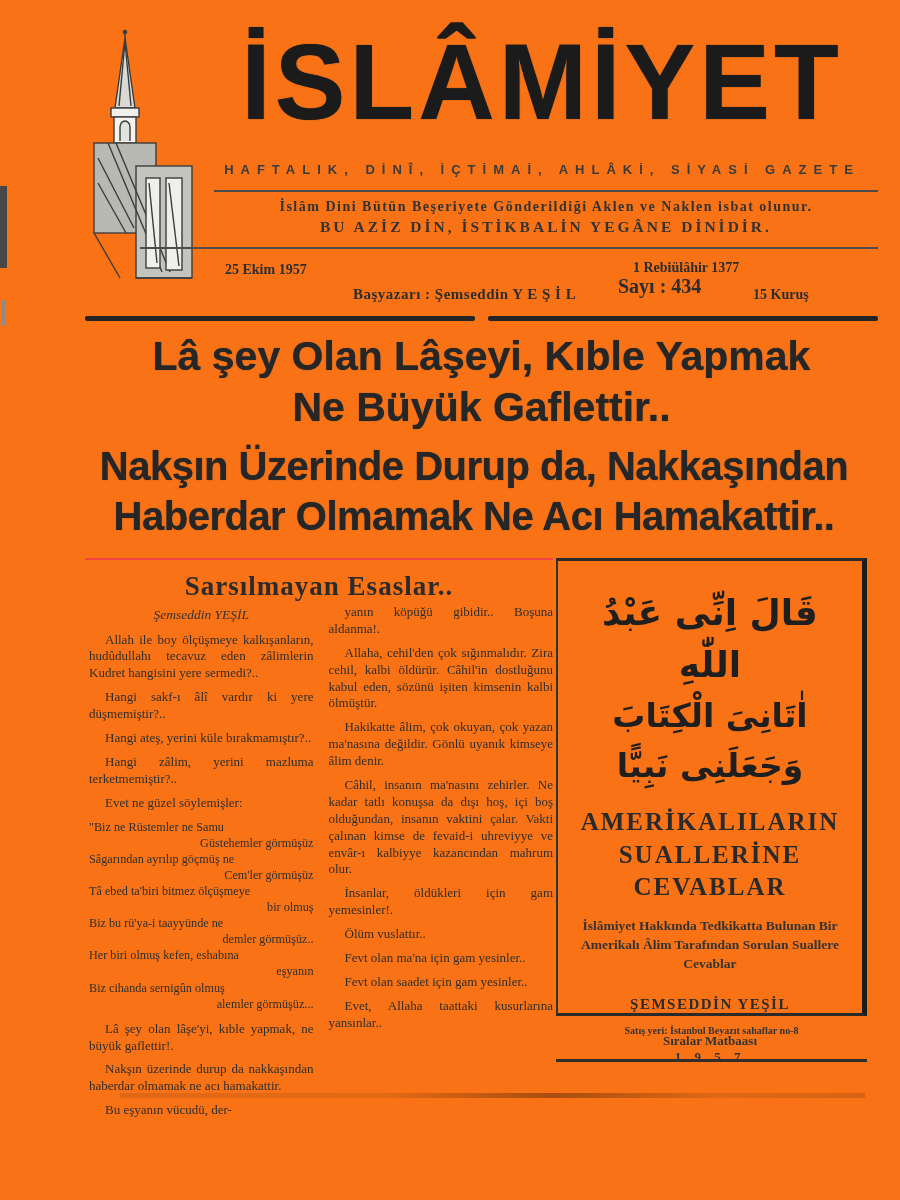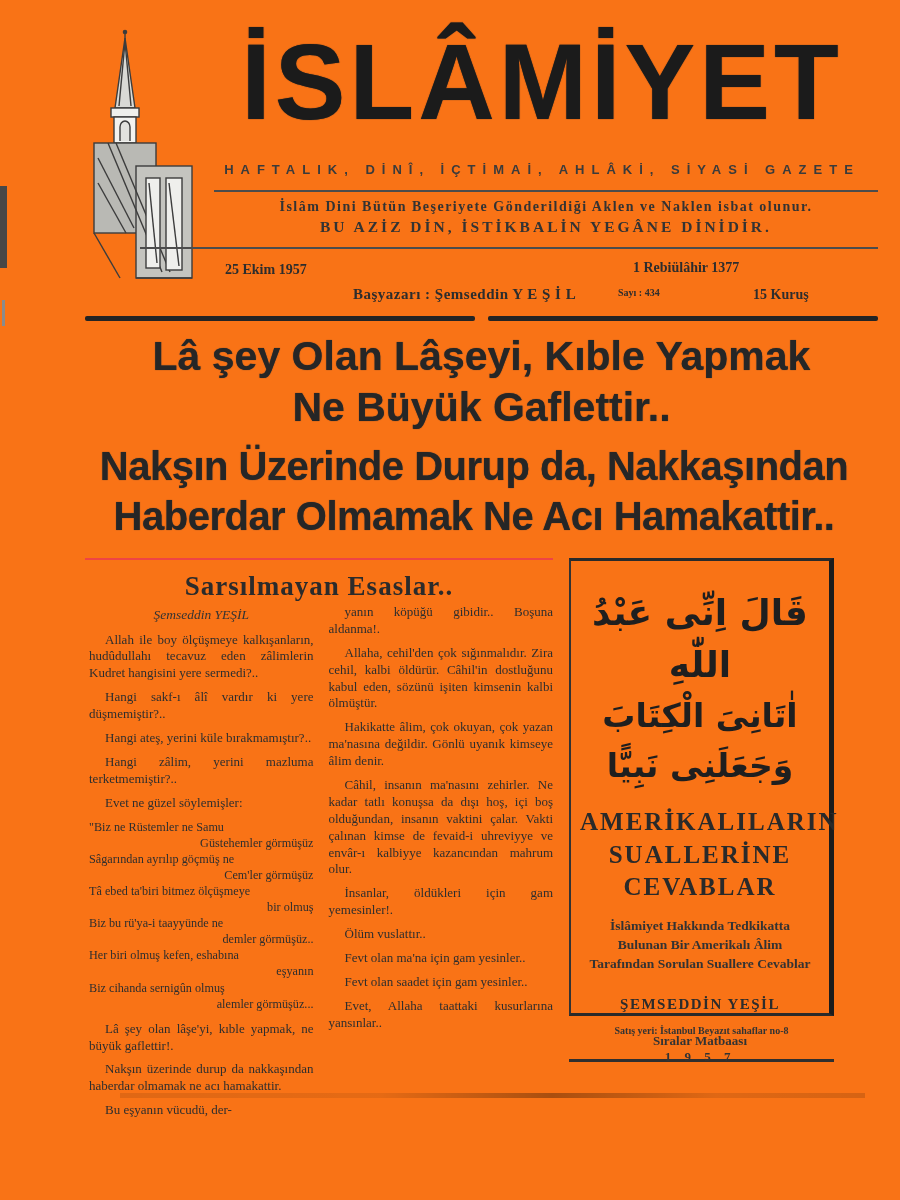--- a/index.html
+++ b/index.html
@@ -26,21 +26,21 @@
   .rule-a{left:214px;top:190px;width:664px;}
   .rule-b{left:140px;top:247px;width:738px;}
   .motto{position:absolute;left:214px;top:199px;width:664px;text-align:center;color:#333;}
   .motto-1{font-size:14px;letter-spacing:1.5px;font-weight:600;}
   .motto-2{font-size:15.5px;letter-spacing:3px;font-weight:600;margin-top:3px;}
   .dateline{position:absolute;left:85px;top:256px;width:793px;height:56px;
     font-weight:bold;color:#2d2d2d;}
   .d-greg{position:absolute;left:140px;top:6px;font-size:14px;}
   .d-hijri{position:absolute;left:548px;top:4px;font-size:14px;}
   .d-editor{position:absolute;left:268px;top:30px;font-size:15px;letter-spacing:.5px;}
-  .d-issue{position:absolute;left:533px;top:31px;font-size:10px;}
+  .d-issue{position:absolute;left:533px;top:19px;font-size:20px;}
   .d-price{position:absolute;left:668px;top:31px;font-size:14px;}
   
   .bars{position:absolute;left:85px;top:316px;width:793px;display:flex;gap:13px;}
   .bars span{flex:1;height:5px;background:#242424;border-radius:2px;}
   
   .headline{position:absolute;text-align:center;
     font-family:"Liberation Sans",sans-serif;font-weight:bold;color:#262626;
     text-shadow:0 0 1px #3a3a3a;}
   .headline-1{left:85px;top:331px;width:793px;font-size:41px;line-height:1.24;}
   .headline-2{left:70px;top:441px;width:808px;font-size:40px;line-height:1.26;letter-spacing:-.5px;}
@@ -50,21 +50,21 @@
   .article-title{margin:5px 0 2px;text-align:center;font-size:27px;font-weight:bold;
     color:#2b2b2b;letter-spacing:1px;}
   .cols{display:flex;gap:15px;padding-left:4px;margin-top:2px;}
   .col{flex:1;font-size:13px;line-height:1.3;text-align:justify;color:#2e2e2e;}
   .col p{margin:0 0 7px;text-indent:16px;}
   .byline{text-align:center;font-style:italic;font-size:13.5px;margin:2px 0 8px;color:#333;}
   .poem{font-size:12.2px;line-height:1.32;margin:2px 0 9px;}
   .poem .pa{display:block;text-align:left;}
   .poem .pb{display:block;text-align:right;}
   
-  .sidebar{width:265px;margin-left:16px;}
+  .sidebar{width:311px;margin-left:3px;}
   .box{box-sizing:border-box;height:458px;padding:12px 9px 8px;text-align:center;
     border-top:3px solid #2a2a2a;border-left:2px solid #333;
     border-right:5px solid #1c1c1c;border-bottom:3px solid #2a2a2a;}
   .callig{direction:rtl;font-family:"DejaVu Sans",sans-serif;font-weight:bold;color:#1f1f1f;
     margin-top:14px;}
   .callig .c1{font-size:36px;line-height:1.45;display:block;}
   .callig .c2{font-size:33px;line-height:1.5;display:block;}
   .box-head{margin-top:16px;font-size:25px;font-weight:600;letter-spacing:2px;
     line-height:1.3;color:#2a2a2a;}
   .box-sub{margin:13px auto 0;width:94%;font-size:13.5px;line-height:1.4;font-weight:600;color:#333;}

